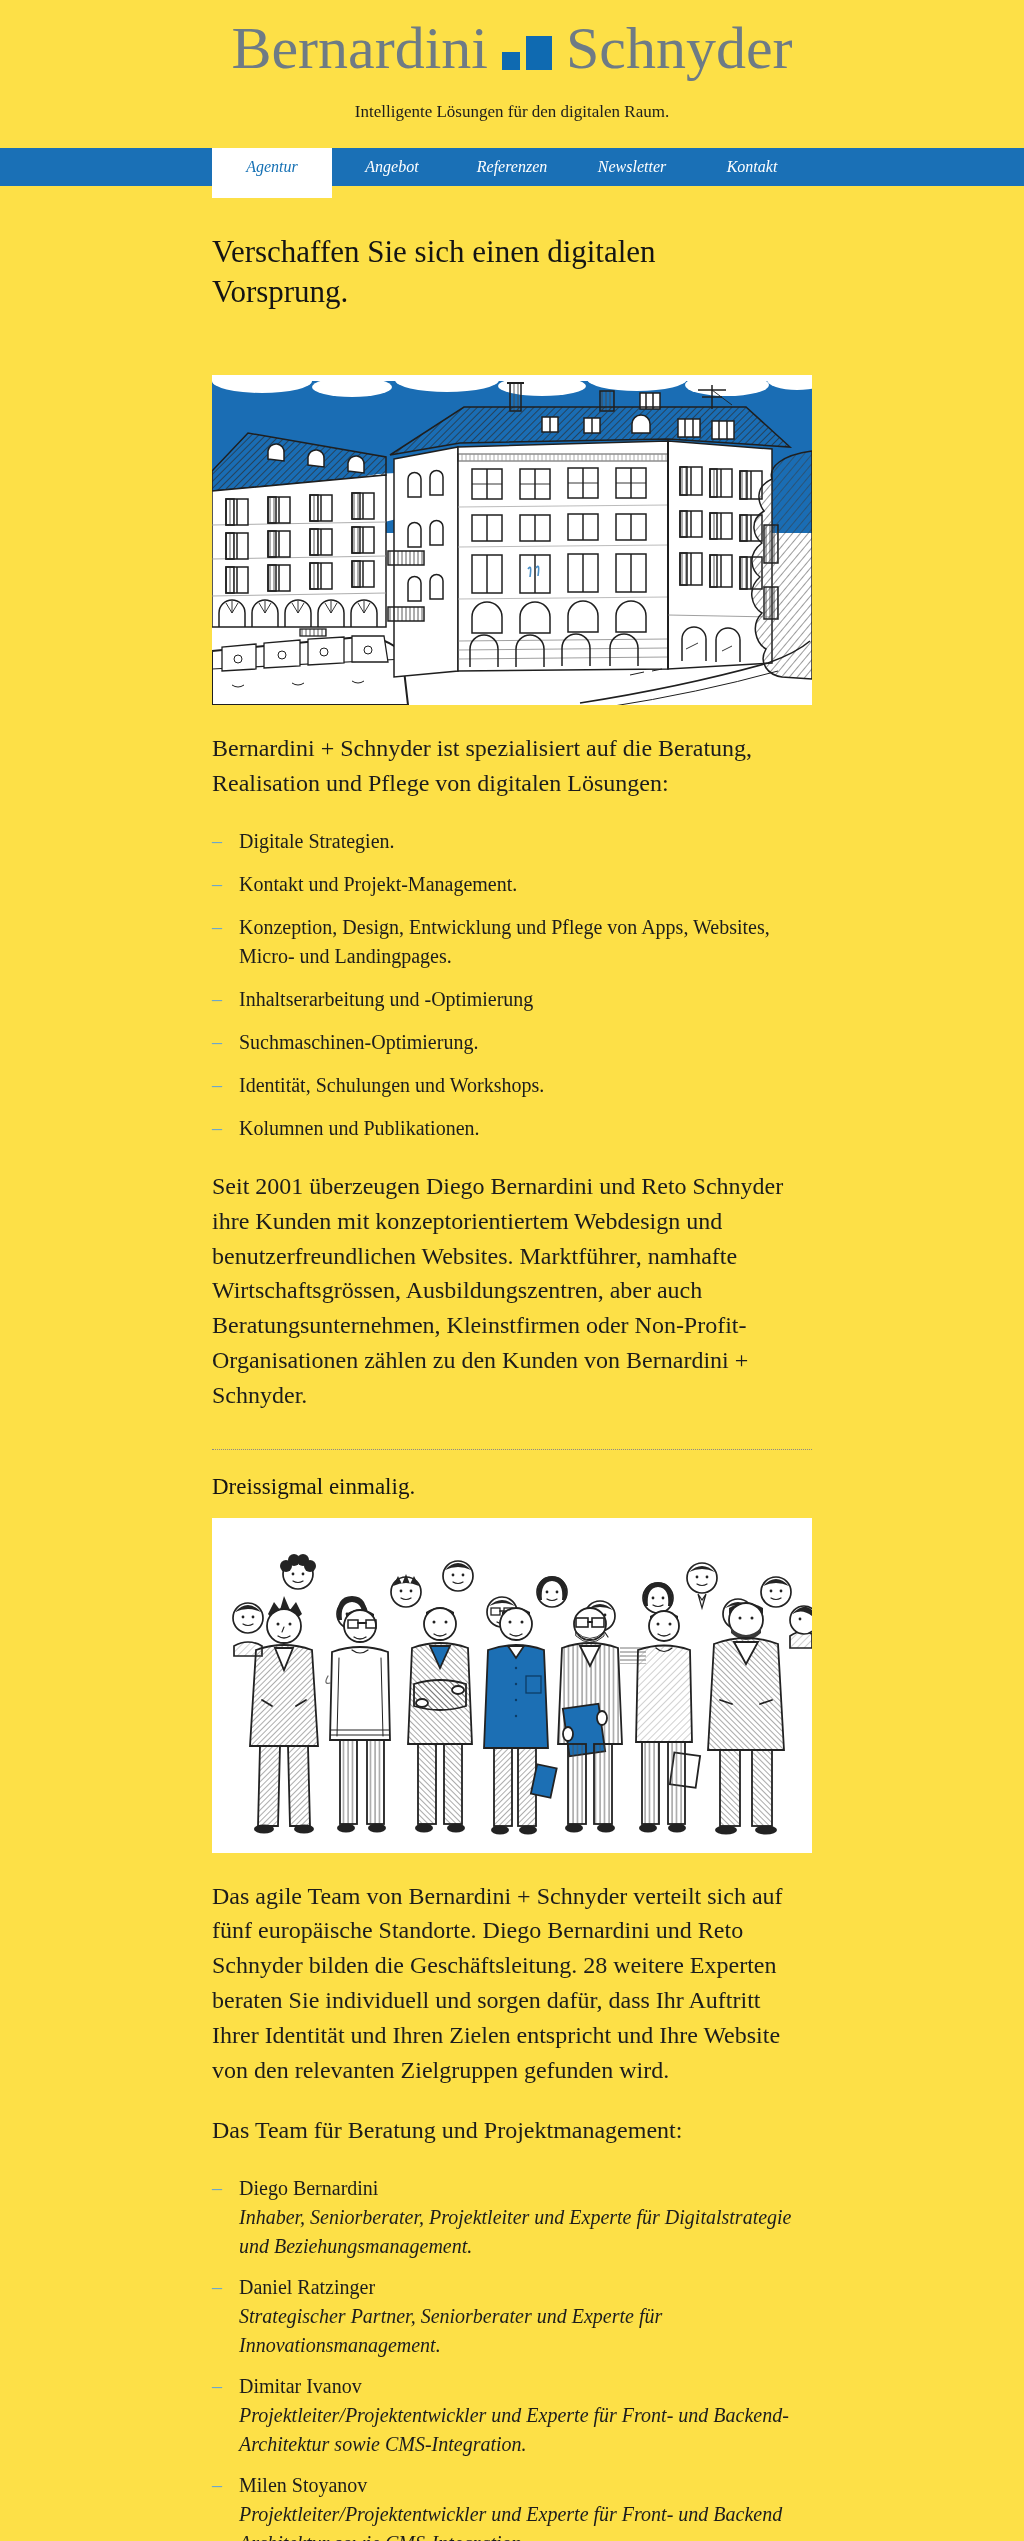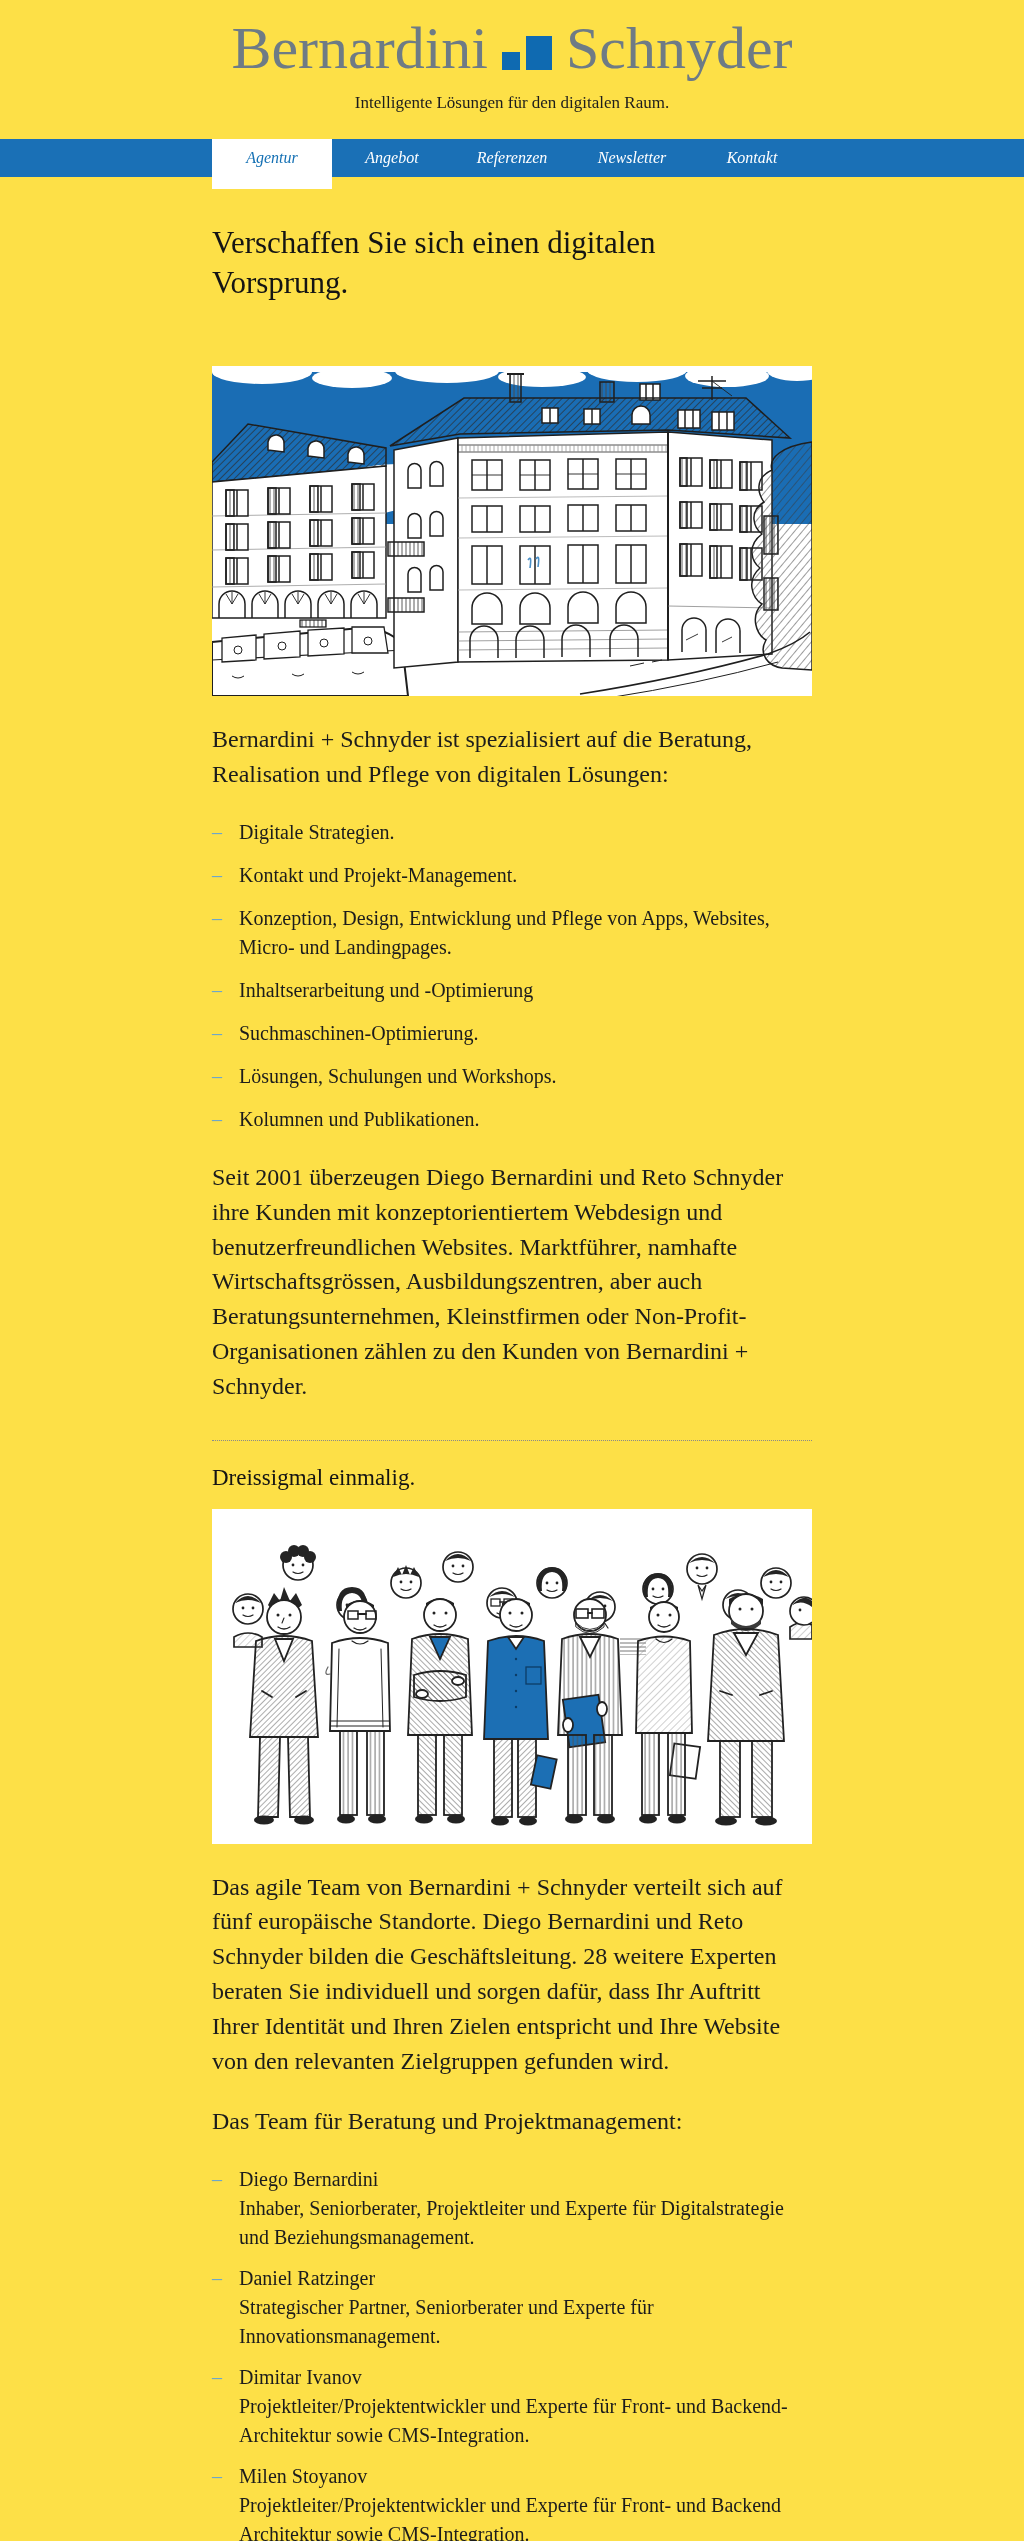--- a/index.html
+++ b/index.html
@@ -3,40 +3,40 @@
 <meta charset="utf-8">
 <style>
   html,body{margin:0;padding:0;background:#fff;}
   body{font-family:"Liberation Serif","DejaVu Serif",serif;color:#1c1c1c;}
   .page{width:1024px;margin:0 auto;background:#fde047;}
   .header{text-align:center;padding-top:18px;}
   .logo{font-size:60px;line-height:1;color:#6e7b85;white-space:nowrap;}
   .logo-mark{display:inline-flex;align-items:flex-end;gap:6px;margin:0 14px;vertical-align:-2px;}
   .sq-small{width:18px;height:18px;background:#0f6ab1;}
   .sq-large{width:26px;height:34px;background:#0f6ab1;}
-  .tagline{margin-top:15px;font-size:17px;color:#1d1d1d;}
+  .tagline{margin-top:24px;font-size:17px;color:#1d1d1d;}
   .navbar{margin-top:26px;background:#1a70b6;height:38px;}
   .nav-inner{width:600px;margin:0 auto;display:flex;align-items:flex-start;font-style:italic;}
   .tab{display:block;width:120px;height:38px;line-height:38px;text-align:center;color:#fff;font-size:16px;text-decoration:none;cursor:pointer;}
   .tab.active{background:#fff;color:#1470b4;height:50px;}
   .content{width:600px;margin:16px auto;padding-bottom:6px;}
   h1.hero{font-size:31px;font-weight:normal;line-height:1.28;max-width:460px;margin:46px 0 0;color:#141414;}
   .illus{display:block;width:600px;height:auto;}
   .illus-city{margin-top:64px;}
   .illus-team{margin-top:18px;}
   p.body{font-size:24px;line-height:1.45;margin:26px 0 0;}
   ul.dash{list-style:none;margin:26px 0 0;padding:0;}
   ul.dash li{position:relative;padding-left:27px;margin-top:14px;font-size:20px;line-height:1.45;}
   ul.dash li:first-child{margin-top:0;}
   ul.dash li::before{content:"\2013";position:absolute;left:0;top:0;color:#66a3d2;}
   hr.divider{border:none;border-top:1px dotted #8a8a8a;margin:36px 0 0;}
   h2.section{font-size:23px;font-weight:normal;margin:24px 0 0;color:#141414;}
   ul.members li{margin-top:12px;}
   .member-name{display:block;}
-  .member-role{display:block;}
+  .member-role{display:block;font-style:italic;}
 </style>
 </head>
 <body>
 
 <div class="page">
 
   <header class="header">
     <div class="logo">
       <span>Bernardini</span><span class="logo-mark">
           <span class="sq-small"></span>
@@ -288,21 +288,21 @@
     </svg>
 
     <p class="body">Bernardini + Schnyder ist spezialisiert auf die Beratung, Realisation und Pflege von digitalen Lösungen:</p>
 
     <ul class="dash">
       <li>Digitale Strategien.</li>
       <li>Kontakt und Projekt-Management.</li>
       <li>Konzeption, Design, Entwicklung und Pflege von Apps, Websites, Micro- und Landingpages.</li>
       <li>Inhaltserarbeitung und -Optimierung</li>
       <li>Suchmaschinen-Optimierung.</li>
-      <li>Lösungen, Schulungen und Workshops.</li>
+      <li>Identität, Schulungen und Workshops.</li>
       <li>Kolumnen und Publikationen.</li>
     </ul>
 
     <p class="body">Seit 2001 überzeugen Diego Bernardini und Reto Schnyder ihre Kunden mit konzeptorientiertem Webdesign und benutzerfreundlichen Websites. Marktführer, namhafte Wirtschaftsgrössen, Ausbildungszentren, aber auch Beratungsunternehmen, Kleinstfirmen oder Non-Profit-Organisationen zählen zu den Kunden von Bernardini + Schnyder.</p>
 
     <hr class="divider">
 
     <h2 class="section">Dreissigmal einmalig.</h2>
 
     <svg class="illus illus-team" viewBox="0 0 600 335" xmlns="http://www.w3.org/2000/svg">

